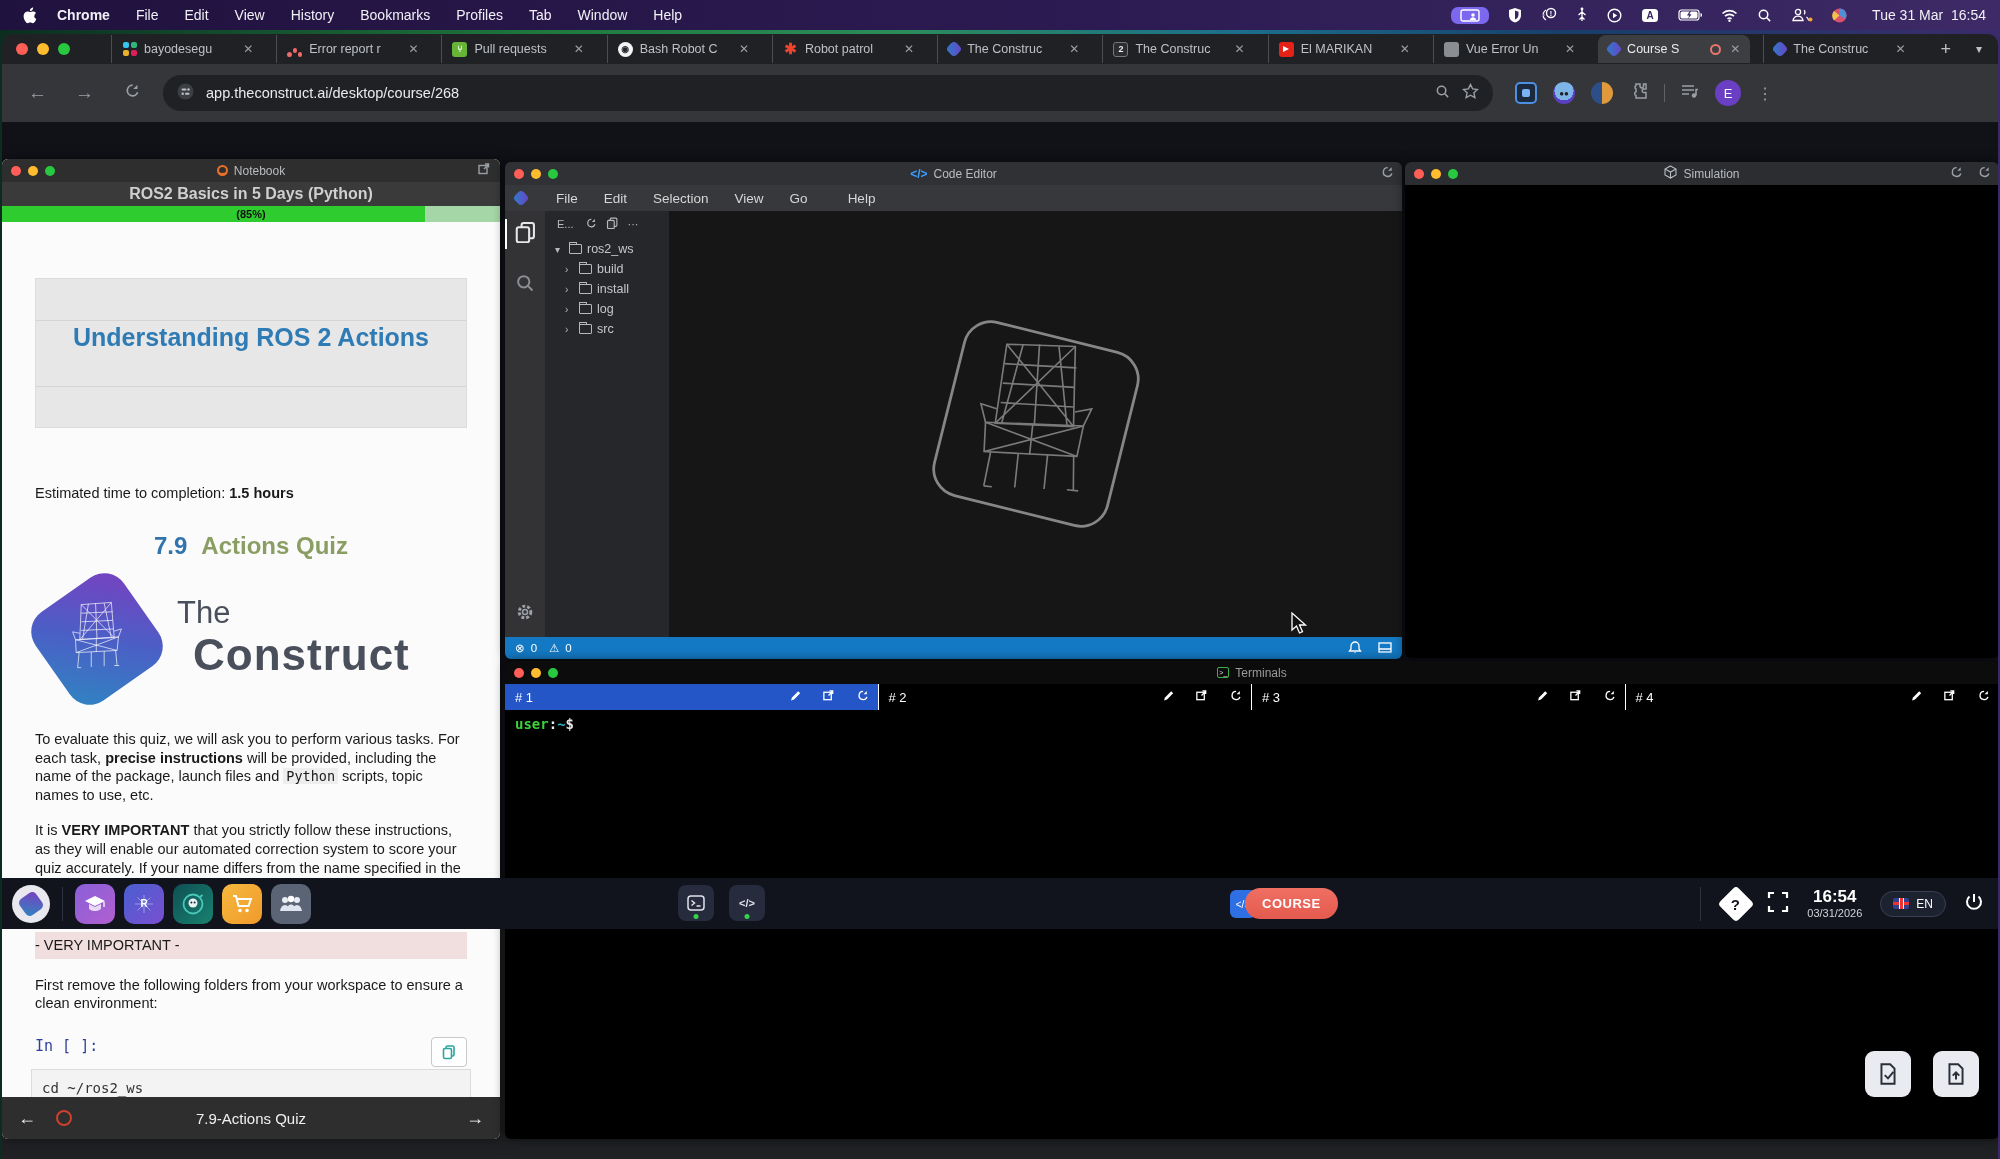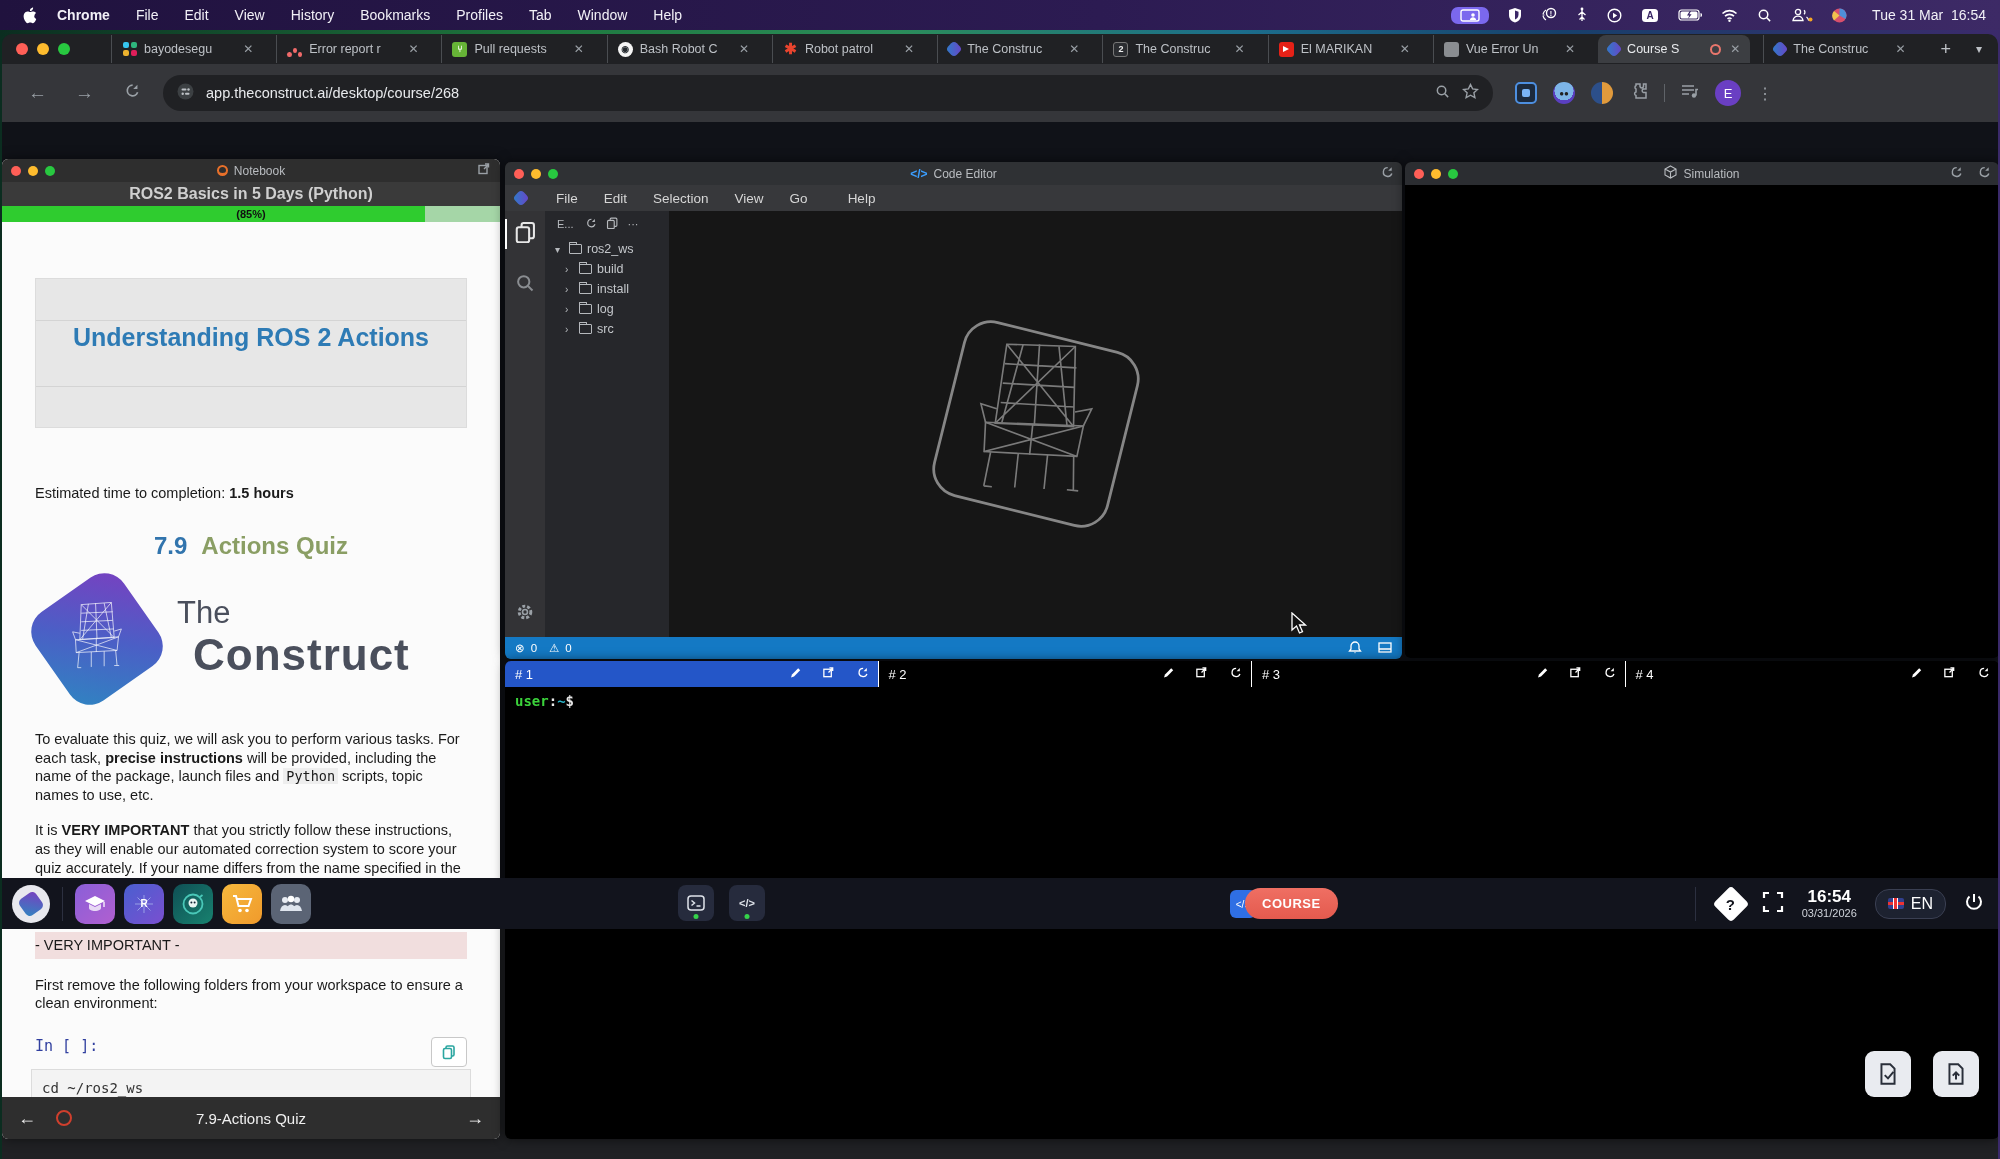--- a/index.html
+++ b/index.html
@@ -146,21 +146,21 @@
   .pausebars { display:flex; gap:3px; }
   .pausebars i{ width:3px; height:14px; background:#fff; }
   .stopbtn { background:#4e79ed; color:#fff; border:none; border-radius:15px; padding:7px 14px; font-size:13px; }
   .hidebtn { color:#e8eaed; padding:0 4px; }
   .coursebtn { position:absolute; left:1243px; top:10px; background:linear-gradient(180deg,#ef6f63,#e45a4e); color:#fff; font-weight:bold; font-size:13px; border-radius:16px; padding:8px 17px; letter-spacing:.5px; }
   .codesliver { position:absolute; left:1228px; top:12px; width:26px; height:28px; border-radius:6px; background:#2f6fe4; color:#fff; font-size:10px; display:flex; align-items:center; justify-content:center; }
   .tb-right { margin-left:auto; display:flex; align-items:center; gap:18px; color:#fff; padding-right:8px; }
   .timeblock { text-align:center; line-height:1.15; }
   .timeblock .t { font-size:17px; font-weight:bold; }
   .timeblock .d { font-size:11px; color:#cfd3da; }
-  .enpill { display:flex; align-items:center; gap:7px; background:#1d2230; border:1px solid #3a3f52; border-radius:14px; padding:5px 12px; font-size:16px; }
+  .enpill { display:flex; align-items:center; gap:7px; background:#1d2230; border:1px solid #3a3f52; border-radius:14px; padding:5px 12px; font-size:12px; }
   .flag { width:16px; height:11px; border-radius:2px; background:#32408f; position:relative; overflow:hidden; }
   .flag:before{content:"";position:absolute;left:0;top:4px;width:16px;height:3px;background:#e33;}
   .flag:after{content:"";position:absolute;left:6.5px;top:0;width:3px;height:11px;background:#e33;box-shadow:0 0 0 1px #fff;}
   .qdiamond { width:26px; height:26px; background:#fff; transform:rotate(45deg); border-radius:4px; display:flex; align-items:center; justify-content:center; }
   .qdiamond span{ transform:rotate(-45deg); color:#12141d; font-weight:bold; font-size:15px; }
 
   .cursor { position:absolute; left:1290px; top:612px; z-index:50; }
 </style>
 </head>
 <body>
@@ -624,20 +624,31 @@
               </svg></span>
           <span><svg width="14" height="14" viewBox="0 0 16 16" color="#9aa0a6">
                 <use href="#refresh-ic"></use>
               </svg></span>
         </div>
       </div>
       <div style="height:472px;background:#000"></div>
     </div>
 
     <div class="term">
+      <div class="winbar term-titlebar">
+        <div class="lights">
+            <span class="light l-red"></span>
+            <span class="light l-yel"></span>
+            <span class="light l-grn"></span>
+          </div>
+        <div class="wintitle" style="color:#9a9a9a">
+            <span style="width:12px;height:11px;border:1px solid #3fae4a;border-radius:2px;display:inline-flex;align-items:center;justify-content:center;font-size:7px;color:#ddd">&gt;_</span>
+            <span>Terminals</span>
+          </div>
+      </div>
       <div class="term-tabs">
         <div class="term-tab active">
           <span class="tlabel"># 1</span>
           <span class="ticons">
             <span><svg width="13" height="13" viewBox="0 0 13 13" color="#fff">
                   <use href="#pencil-ic"></use>
                 </svg></span>
             <span><svg width="13" height="13" viewBox="0 0 14 14" color="#fff">
                   <use href="#openext-ic"></use>
                 </svg></span>

